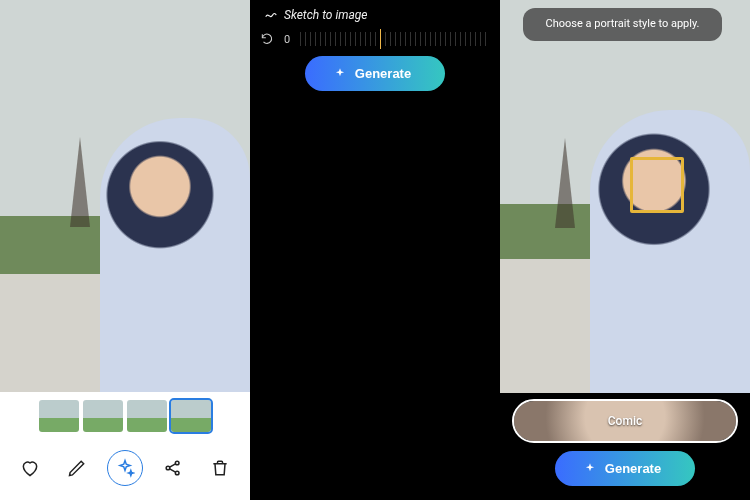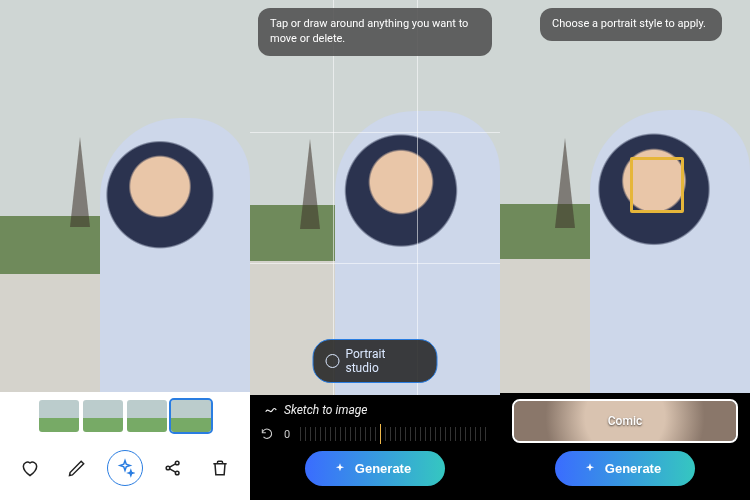--- a/index.html
+++ b/index.html
@@ -89,21 +89,21 @@
   .hint-bubble {
     position: absolute;
     top: 8px; left: 8px; right: 8px;
     background: rgba(80,80,80,.88);
     color: #fff;
     font-size: 11px;
     line-height: 1.35;
     padding: 9px 12px;
     border-radius: 12px;
   }
-  .hint-bubble.narrow { left: 40px; right: 28px; text-align: left; }
+  .hint-bubble.narrow { left: 23px; right: 28px; text-align: center; }
   .chip-portrait {
     position: absolute;
     bottom: 12px;
     left: 50%;
     transform: translateX(-50%);
     background: rgba(30,30,30,.85);
     border: 1.5px solid #2a7de1;
     color: #dbe8ff;
     font-size: 12px;
     padding: 7px 16px 7px 32px;
@@ -170,21 +170,21 @@
   }
   .style-row {
     display: flex;
     gap: 10px;
     width: 100%;
     padding: 0 4px;
   }
   .style-card {
     flex: 1;
     height: 40px;
-    border-radius: 6px;
+    border-radius: 20px;
     background: radial-gradient(circle at 50% 40%, #d9c3b0 0 35%, #8a776a 70%);
     display: flex;
     align-items: center;
     justify-content: center;
     color: #fff;
     font-size: 12px;
     font-weight: 500;
     text-shadow: 0 1px 2px rgba(0,0,0,.7);
     position: relative;
   }
@@ -231,30 +231,20 @@
     </div>
     <div class="bb-btn">
       <svg width="20" height="20" viewBox="0 0 24 24" fill="none" stroke="currentColor" stroke-width="1.8">
           <path d="M4 7h16M9 7V5a1 1 0 0 1 1-1h4a1 1 0 0 1 1 1v2M6 7l1 13h10l1-13"></path>
         </svg>
     </div>
   </div>
 </div>
 
 <div class="pane pane-dark">
-  <div class="editor-viewport">
-    <div class="tower" style="left:20%"></div>
-    <div class="person" style="left:34%;width:66%;height:72%"></div>
-    <div class="gridline-v" style="left:33.3%"></div>
-    <div class="gridline-v" style="left:66.6%"></div>
-    <div class="gridline-h" style="top:33.3%"></div>
-    <div class="gridline-h" style="top:66.6%"></div>
-    <div class="hint-bubble">Tap or draw around anything you want to move or delete.</div>
-    <div class="chip-portrait">Portrait studio</div>
-  </div>
   <div class="editor-bottom">
     <div class="sketch-label">
       <svg width="14" height="14" viewBox="0 0 24 24" fill="none" stroke="#eee" stroke-width="2">
           <path d="M3 15c4-8 7 4 11-2s5-3 7-1"></path>
         </svg>
       <span>Sketch to image</span>
     </div>
     <div class="slider-row">
       <svg width="14" height="14" viewBox="0 0 24 24" fill="none" stroke="#ccc" stroke-width="1.8">
           <path d="M4 10a8 8 0 1 1 2 7"></path>

